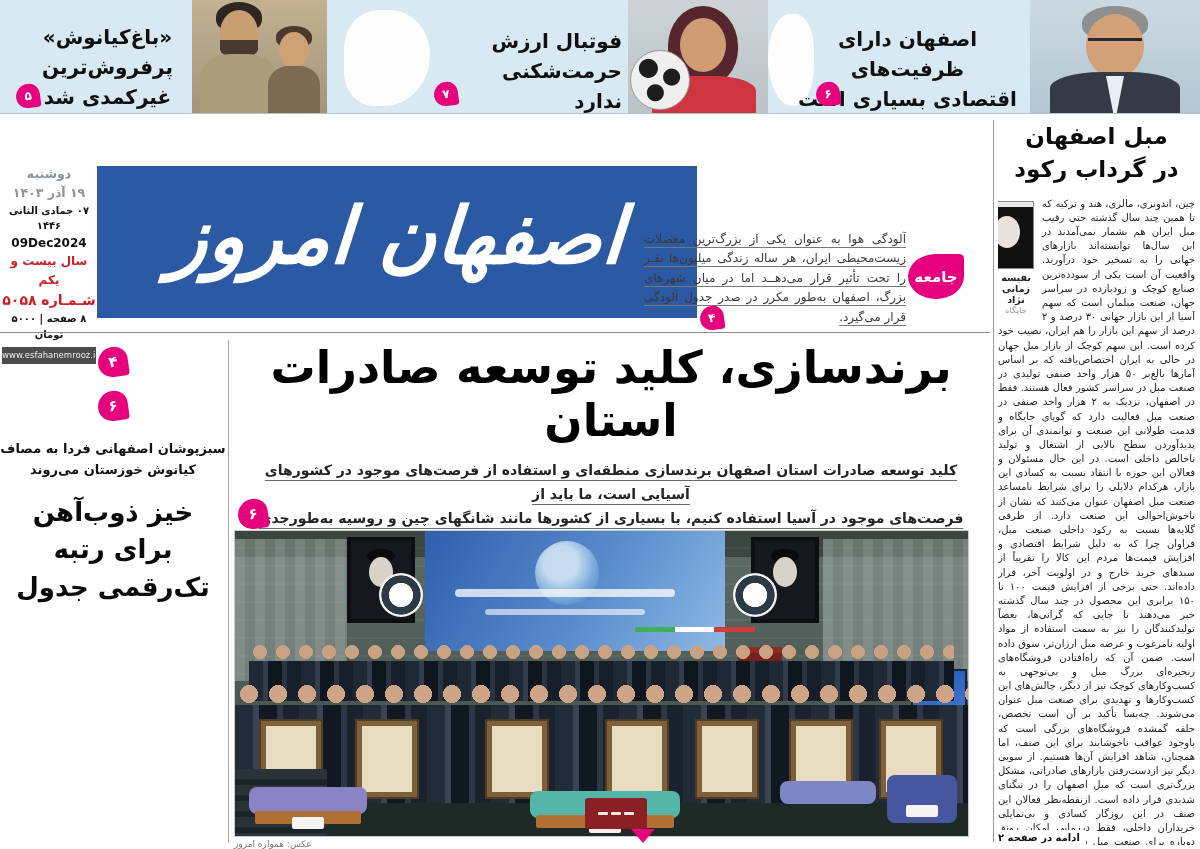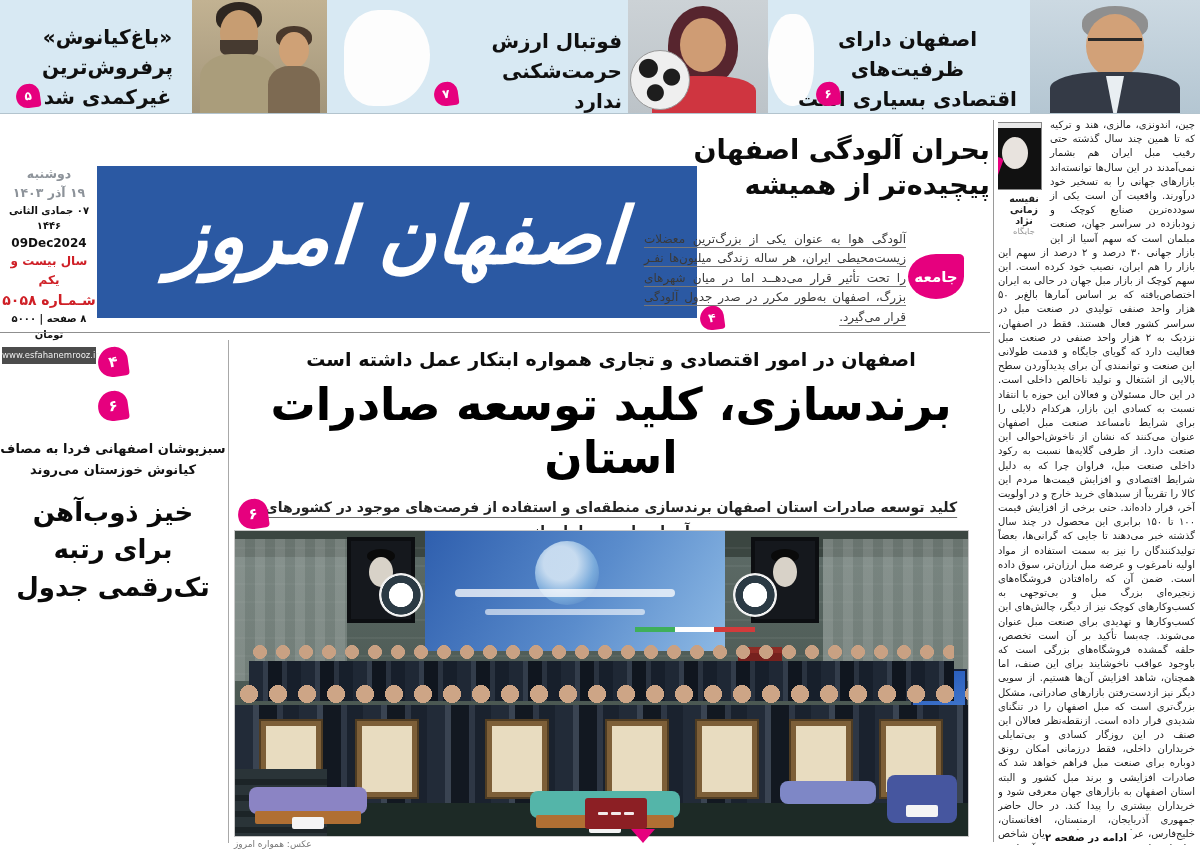--- a/index.html
+++ b/index.html
@@ -35,28 +35,28 @@
              text-align:justify;text-decoration:underline;text-underline-offset:4px;text-decoration-color:#777;}
   .sec-badge{position:absolute;right:26px;top:122px;width:56px;height:45px;background:#e6007e;color:#fff;
              font-weight:bold;font-size:15px;display:flex;align-items:center;justify-content:center;
              border-radius:54% 10% 54% 54%;}
   .hline1{left:0;top:332px;width:990px;height:1px;background:#8f8f8f;}
 
   
   .vdiv1{left:993px;top:120px;width:1px;height:722px;background:#9a9a9a;}
   .edit-col{left:998px;top:118px;width:197px;height:727px;overflow:hidden;}
   .edit-col h3{margin:2px 0 10px 0;text-align:center;font-size:23px;line-height:1.45;color:#0b0b0b;}
-  .author-wrap{float:left;width:36px;margin:4px 8px 4px 8px;text-align:center;position:relative;}
+  .author-wrap{float:left;width:36px;margin:4px 8px 4px 0;text-align:center;position:relative;}
   .author-photo{width:52px;height:66px;background:linear-gradient(180deg,#e9e9e9 0 8%,#111 8% 100%);position:relative;border:1px solid #888;}
   .author-photo .aface{position:absolute;left:13px;top:14px;width:26px;height:32px;border-radius:50%;background:#e8e3de;}
   .author-diamond{position:absolute;left:-8px;bottom:14px;width:20px;height:20px;background:#e6007e;transform:rotate(20deg);border-radius:15%;}
   .author-name{font-size:9.5px;font-weight:bold;color:#222;margin-top:3px;}
   .author-role{font-size:8.5px;color:#9a9a9a;}
   .edit-body{font-size:10px;line-height:1.42;text-align:justify;color:#1c1c1c;margin:0;}
-  .edit-more{position:absolute;left:0;bottom:0;background:#fff;font-size:10px;font-weight:bold;color:#111;padding:2px 6px 2px 0;margin-left:47px;}
+  .edit-more{position:absolute;left:0;bottom:0;background:#fff;font-size:10px;font-weight:bold;color:#111;padding:2px 6px 2px 0;}
 
   
   .vdiv2{left:228px;top:340px;width:1px;height:503px;background:#a8a8a8;}
   .sidebar{left:0;top:333px;width:226px;height:516px;text-align:center;}
   .s-head{font-weight:bold;color:#0a0a0a;margin:0;}
   .s1{font-size:25px;line-height:1.55;padding-top:14px;}
   .s2{font-size:24px;line-height:1.5;}
   .s-kicker{font-size:13px;font-weight:bold;line-height:1.6;color:#111;}
   .s3{font-size:26px;line-height:1.45;}
   .cbadge{margin:14px auto;}
@@ -170,31 +170,31 @@
       <div class="d-red" style="font-size:14px;">شـمـاره ۵۰۵۸</div>
       <div class="d-black">۸ صفحه | ۵۰۰۰ تومان</div>
       <span class="d-site">www.esfahanemrooz.ir</span>
     </div>
 
     <div class="abs logo">
       <span>اصفهان امروز</span>
     </div>
 
     <div class="abs m-teaser">
-      <h2 class="ml">بحران آلودگی اصفهان
-پیچیده‌تر از همیشه</h2>
       <div class="m-summary">آلودگی هوا به عنوان یکی از بزرگ‌ترین معضلات زیست‌محیطی ایران، هر ساله زندگی میلیون‌ها نفـر را تحت تأثیر قرار می‌دهــد اما در میان شهرهای بزرگ، اصفهان به‌طور مکرر در صدر جدول آلودگی قرار می‌گیرد.</div>
       <div class="sec-badge">جامعه</div>
       <div class="pbadge" style="position:absolute;left:60px;top:174px;">۴</div>
     </div>
   </div>
   <div class="abs hline1"></div>
 
   <div class="abs vdiv1"></div>
   <div class="abs edit-col">
+    <h3 class="ml">مبل اصفهان
+در گرداب رکود</h3>
     <div class="author-wrap">
       <div class="author-photo">
         <div class="aface"></div>
         <div class="author-diamond"></div>
       </div>
       <div class="author-name">نفیسه زمانی نژاد</div>
       <div class="author-role">جایگاه</div>
     </div>
     <p class="edit-body">چین، اندونزی، مالزی، هند و ترکیه که تا همین چند سال گذشته حتی رقیب مبل ایران هم بشمار نمی‌آمدند در این سال‌ها توانسته‌اند بازارهای جهانی را به تسخیر خود درآورند. واقعیت آن است یکی از سودده‌ترین صنایع کوچک و زودبازده در سراسر جهان، صنعت مبلمان است که سهم آسیا از این بازار جهانی ۳۰ درصد و ۲ درصد از سهم این بازار را هم ایران، نصیب خود کرده است. این سهم کوچک از بازار مبل جهان در حالی به ایران اختصاص‌یافته که بر اساس آمارها بالغ‌بر ۵۰ هزار واحد صنفی تولیدی در صنعت مبل در سراسر کشور فعال هستند. فقط در اصفهان، نزدیک به ۲ هزار واحد صنفی در صنعت مبل فعالیت دارد که گویای جایگاه و قدمت طولانی این صنعت و توانمندی آن برای پدیدآوردن سطح بالایی از اشتغال و تولید ناخالص داخلی است. در این حال مسئولان و فعالان این حوزه با انتقاد نسبت به کسادی این بازار، هرکدام دلایلی را برای شرایط نامساعد صنعت مبل اصفهان عنوان می‌کنند که نشان از ناخوش‌احوالی این صنعت دارد. از طرفی گلایه‌ها نسبت به رکود داخلی صنعت مبل، فراوان چرا که به دلیل شرایط اقتصادی و افزایش قیمت‌ها مردم این کالا را تقریباً از سبدهای خرید خارج و در اولویت آخر، قرار داده‌اند. حتی برخی از افزایش قیمت ۱۰۰ تا ۱۵۰ برابری این محصول در چند سال گذشته خبر می‌دهند تا جایی که گرانی‌ها، بعضاً تولیدکنندگان را نیز به سمت استفاده از مواد اولیه نامرغوب و عرضه مبل ارزان‌تر، سوق داده است. ضمن آن که راه‌افتادن فروشگاه‌های زنجیره‌ای بزرگ مبل و بی‌توجهی به کسب‌وکارهای کوچک نیز از دیگر، چالش‌های این کسب‌وکارها و تهدیدی برای صنعت مبل عنوان می‌شوند. چه‌بسا تأکید بر آن است تخصص، حلقه گمشده فروشگاه‌های بزرگی است که باوجود عواقب ناخوشایند برای این صنف، اما همچنان، شاهد افزایش آن‌ها هستیم. از سویی دیگر نیز ازدست‌رفتن بازارهای صادراتی، مشکل بزرگ‌تری است که مبل اصفهان را در تنگنای شدیدی قرار داده است. ازنقطه‌نظر فعالان این صنف در این روزگار کسادی و بی‌تمایلی خریداران داخلی، فقط درزمانی امکان رونق دوباره برای صنعت مبل فراهم خواهد شد که صادرات افزایشی و برند مبل کشور و البته استان اصفهان به بازارهای جهان معرفی شود و خریداران بیشتری را پیدا کند. در حال حاضر جمهوری آذربایجان، ارمنستان، افغانستان، خلیج‌فارس، عراق و روسیه از مشتریان شاخص مبل اصفهان هستند که البته خرید آن‌ها هم نسبت به گذشته کاهشی بوده است. به نظر می‌رسد مشکل اصلی در وهله نخست، نمایان نبودن برند مطرحی از این کالا در بازارهای جهانی است.</p>
     <div class="edit-more">ادامه در صفحه ۲</div>
@@ -205,21 +205,20 @@
     <div class="pbadge pbadge-lg cbadge">۴</div>
     <div class="pbadge pbadge-lg cbadge">۶</div>
     <p class="s-kicker ml" style="margin-top:18px;">سبزپوشان اصفهانی فردا به مصاف
 کیانوش خوزستان می‌روند</p>
     <p class="s-head s3 ml" style="margin-top:6px;">خیز ذوب‌آهن برای رتبه
 تک‌رقمی جدول</p>
 
   </div>
 
   <div class="abs main">
-    <div class="kicker">اصفهان در امور اقتصادی و تجاری همواره ابتکار عمل داشته است</div>
     <div class="headline">برندسازی، کلید توسعه صادرات استان</div>
     <div class="lead ml">کلید توسعه صادرات استان اصفهان برندسازی منطقه‌ای و استفاده از فرصت‌های موجود در کشورهای آسیایی است، ما باید از
 فرصت‌های موجود در آسیا استفاده کنیم، با بسیاری از کشورها مانند شانگهای چین و روسیه به‌طورجدی وارد تعاملات اقتصادی شویم و
 تمرکز بیشتری بر روی این بازارها داشته باشیم</div>
     <div class="pbadge pbadge-lg badge-lead">۶</div>
 
     <div class="photo">
       <div class="wall-top"></div>
       <div class="slats"></div>
       <div class="curtain" style="left:0;width:112px;"></div>

